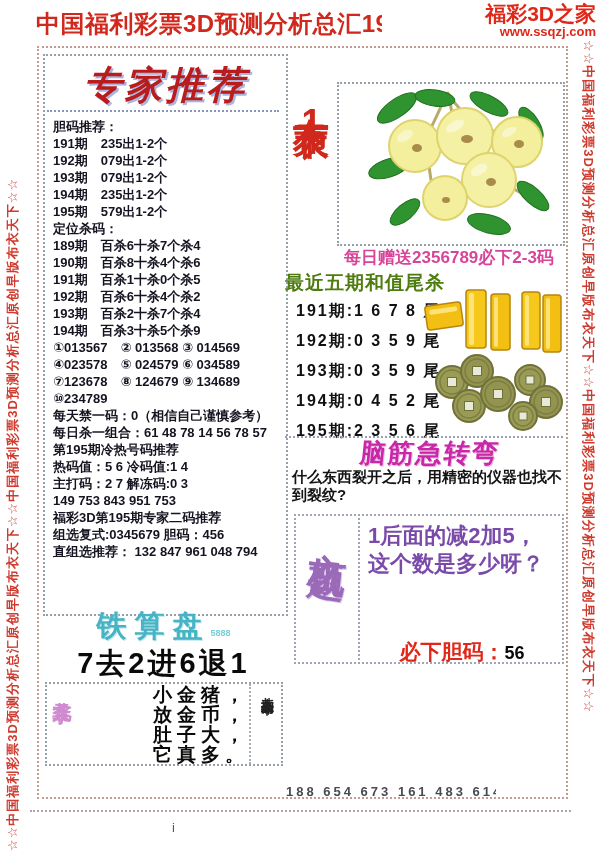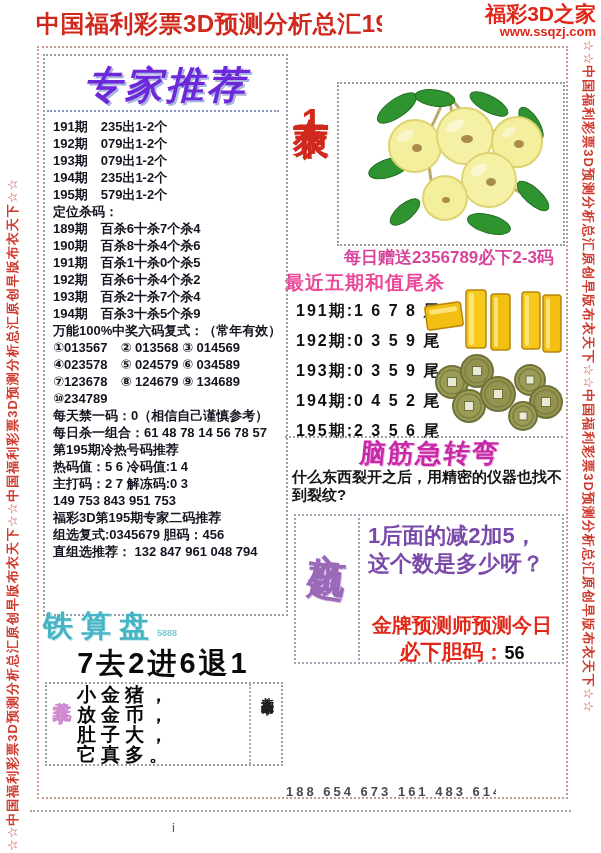--- a/index.html
+++ b/index.html
@@ -24,65 +24,65 @@
   .side-left{left:4px;top:851px;transform:rotate(-90deg);}
   .side-right{left:597px;top:40px;transform:rotate(90deg);}
   
   .main-frame{position:absolute;left:37px;top:46px;width:527px;height:749px;border:2px dotted #c59a90;}
   .bottom-line{position:absolute;left:30px;top:810px;width:541px;border-top:2px dotted #b5a49e;}
   .hr{position:absolute;border-top:2px dotted #9aa0b0;}
   
   .expert-box{position:absolute;left:43px;top:54px;width:241px;height:558px;border:2px dotted #98a0aa;}
   .expert-title{
     position:absolute;left:0;top:4px;width:100%;text-align:center;
-    font-size:38px;font-weight:900;font-style:italic;color:#6d28d9;
+    font-size:38px;font-weight:900;font-style:italic;color:#b91c1c;
     letter-spacing:3px;text-shadow:2px 2px 0 #aab6e0;
   }
   .expert-sep{position:absolute;left:2px;top:54px;width:232px;border-top:2px dotted #8894c0;}
   .expert-lines{position:absolute;left:8px;top:62px;width:228px;}
   .expert-line{
     font-size:13px;font-weight:900;color:#141420;line-height:17px;
     white-space:nowrap;overflow:hidden;
   }
   
-  .tsp-title-row{position:absolute;left:43px;top:606px;width:241px;}
+  .tsp-title-row{position:absolute;left:43px;top:606px;width:241px;text-align:center;}
   .tsp-title{font-size:30px;font-weight:900;color:#46b4c4;letter-spacing:8px;text-shadow:1px 1px 0 #bfe6ec;}
   .tsp-sub{font-size:9px;font-weight:bold;color:#7accd6;}
   .tsp-formula{
     position:absolute;left:43px;top:644px;width:241px;text-align:center;
     font-size:29px;font-weight:900;color:#0a0a0a;letter-spacing:3px;
   }
   .tsp-poem-box{
     position:absolute;left:45px;top:682px;width:238px;height:84px;
     border:2px dotted #98a0aa;display:flex;box-sizing:border-box;
   }
   .tsp-author{
     width:30px;writing-mode:vertical-rl;text-orientation:upright;
     font-size:19px;font-weight:900;color:#cf8ad0;line-height:30px;letter-spacing:1px;padding-top:2px;
   }
-  .tsp-poem{flex:1;text-align:left;padding-top:1px;}
+  .tsp-poem{flex:1;text-align:right;padding-top:1px;}
   .poem-line{font-size:19px;font-weight:900;color:#0a0a0a;line-height:20px;letter-spacing:5px;}
   .tsp-congrats{
     width:30px;border-left:2px dotted #a8aeb8;writing-mode:vertical-rl;text-orientation:upright;
     font-size:13px;font-weight:900;color:#222;line-height:28px;letter-spacing:1px;padding-top:3px;
   }
   
   .buyi-title{
     position:absolute;left:290px;top:90px;height:230px;width:42px;
     writing-mode:vertical-rl;text-orientation:upright;
     font-size:36px;font-weight:900;color:#d0281c;letter-spacing:3px;line-height:42px;
   }
   .buyi-num{font-weight:900;}
   .fruit-box{position:absolute;left:337px;top:82px;width:224px;height:160px;border:2px dotted #98a0aa;background:#fff;}
   .fruit-box svg{display:block;}
   .gift-line{
     position:absolute;left:333px;top:246px;width:232px;text-align:center;
     font-size:17px;font-weight:900;color:#d8449a;white-space:nowrap;
   }
-  .hezhi-title{position:absolute;left:285px;top:270px;font-size:19px;font-weight:900;color:#ec4899;letter-spacing:1px;}
+  .hezhi-title{position:absolute;left:285px;top:270px;font-size:19px;font-weight:900;color:#4d7c0f;letter-spacing:1px;}
   .hezhi-rows{position:absolute;left:296px;top:296px;width:140px;}
   .hezhi-row{font-size:16px;font-weight:900;color:#111;line-height:30px;letter-spacing:2px;white-space:nowrap;}
   .treasure-box{position:absolute;left:424px;top:284px;width:140px;height:150px;}
   .naojin-title{
     position:absolute;left:300px;top:436px;width:260px;text-align:center;
     font-size:26px;font-weight:900;color:#c827a8;transform:skewX(-6deg);
     letter-spacing:2px;text-shadow:1px 1px 0 #e9b3de;
   }
   .naojin-question{
     position:absolute;left:292px;top:468px;width:272px;
@@ -124,33 +124,33 @@
     <div class="logo-name">福彩3D之家</div>
     <div class="logo-url">www.ssqzj.com</div>
   </div>
 
   <div class="main-frame"></div>
 
   <div class="expert-box">
     <div class="expert-title">专家推荐</div>
     <div class="expert-sep"></div>
     <div class="expert-lines">
+        <div class="expert-line">胆码推荐：</div>
         <div class="expert-line">191期　235出1-2个</div>
         <div class="expert-line">192期　079出1-2个</div>
         <div class="expert-line">193期　079出1-2个</div>
         <div class="expert-line">194期　235出1-2个</div>
         <div class="expert-line">195期　579出1-2个</div>
         <div class="expert-line">定位杀码：</div>
         <div class="expert-line">189期　百杀6十杀7个杀4</div>
         <div class="expert-line">190期　百杀8十杀4个杀6</div>
         <div class="expert-line">191期　百杀1十杀0个杀5</div>
         <div class="expert-line">192期　百杀6十杀4个杀2</div>
         <div class="expert-line">193期　百杀2十杀7个杀4</div>
         <div class="expert-line">194期　百杀3十杀5个杀9</div>
-        <div class="expert-line">万能100%中奖六码复式：（常年有效）</div>
         <div class="expert-line">①013567　② 013568 ③ 014569</div>
         <div class="expert-line">④023578　⑤ 024579 ⑥ 034589</div>
         <div class="expert-line">⑦123678　⑧ 124679 ⑨ 134689</div>
         <div class="expert-line">⑩234789</div>
         <div class="expert-line">每天禁一码：0（相信自己谨慎参考）</div>
         <div class="expert-line">每日杀一组合：61 48 78 14 56 78 57</div>
         <div class="expert-line">第195期冷热号码推荐</div>
         <div class="expert-line">热码值：5 6 冷码值:1 4</div>
         <div class="expert-line">主打码：2 7 解冻码:0 3</div>
         <div class="expert-line">149 753 843 951 753</div>
@@ -290,21 +290,20 @@
   <div class="naojin-title">脑筋急转弯</div>
   <div class="naojin-question">什么东西裂开之后，用精密的仪器也找不到裂纹?</div>
 
   <div class="xuanji-box">
     <div class="xuanji-title">玄机题</div>
     <div class="xuanji-sep"></div>
     <div class="xuanji-lines">
         <div class="xuanji-line">1后面的减2加5，</div>
         <div class="xuanji-line">这个数是多少呀？</div>
       </div>
-    <div class="xuanji-gold">金牌预测师预测今日</div>
     <div class="xuanji-dan">
       <span class="dan-label">必下胆码：</span><span class="dan-value">56</span>
     </div>
   </div>
 
   <div class="footer-cut">188 654 673 161 483 614</div>
   <div class="bottom-line"></div>
   <div class="page-mark">i</div>
 
 </div>

